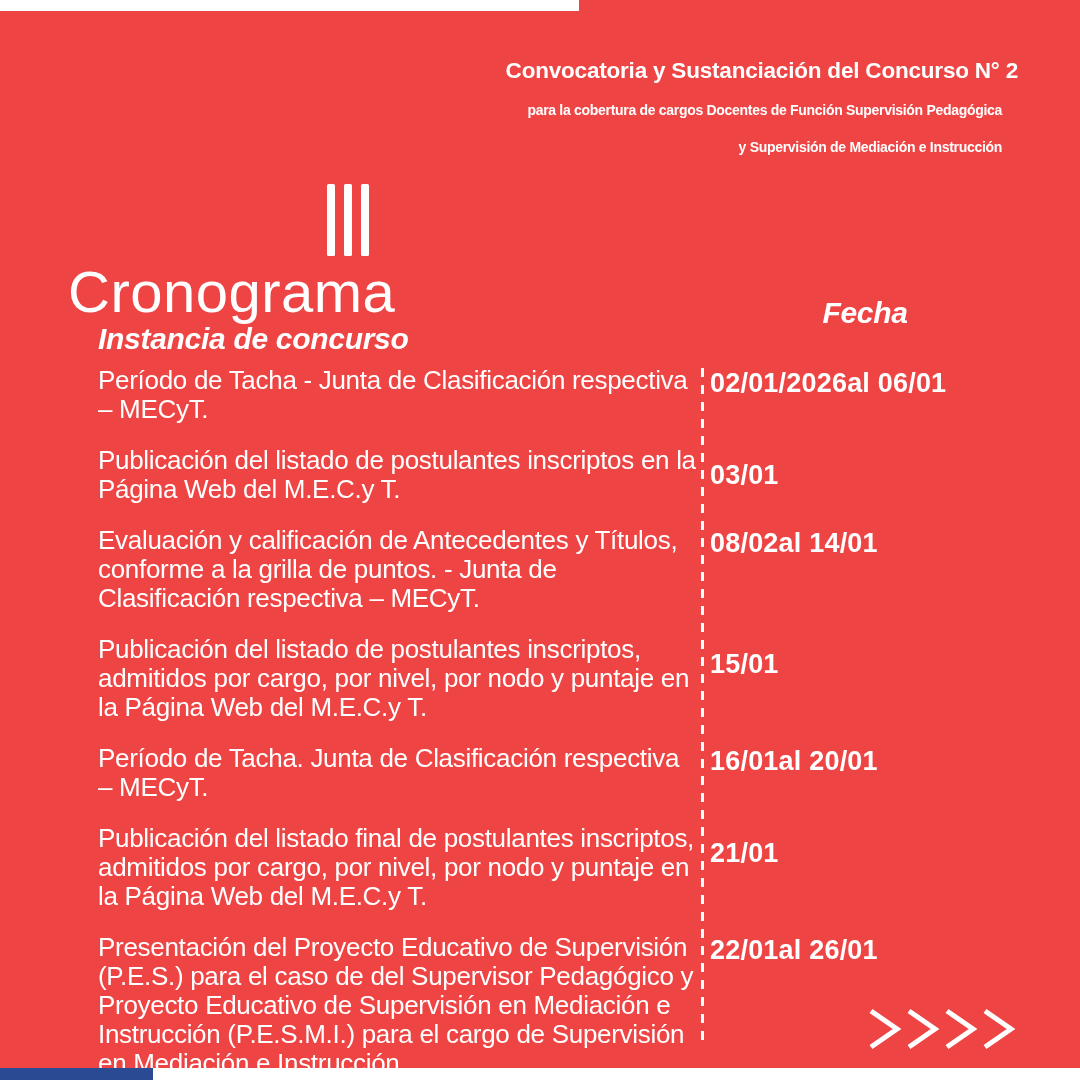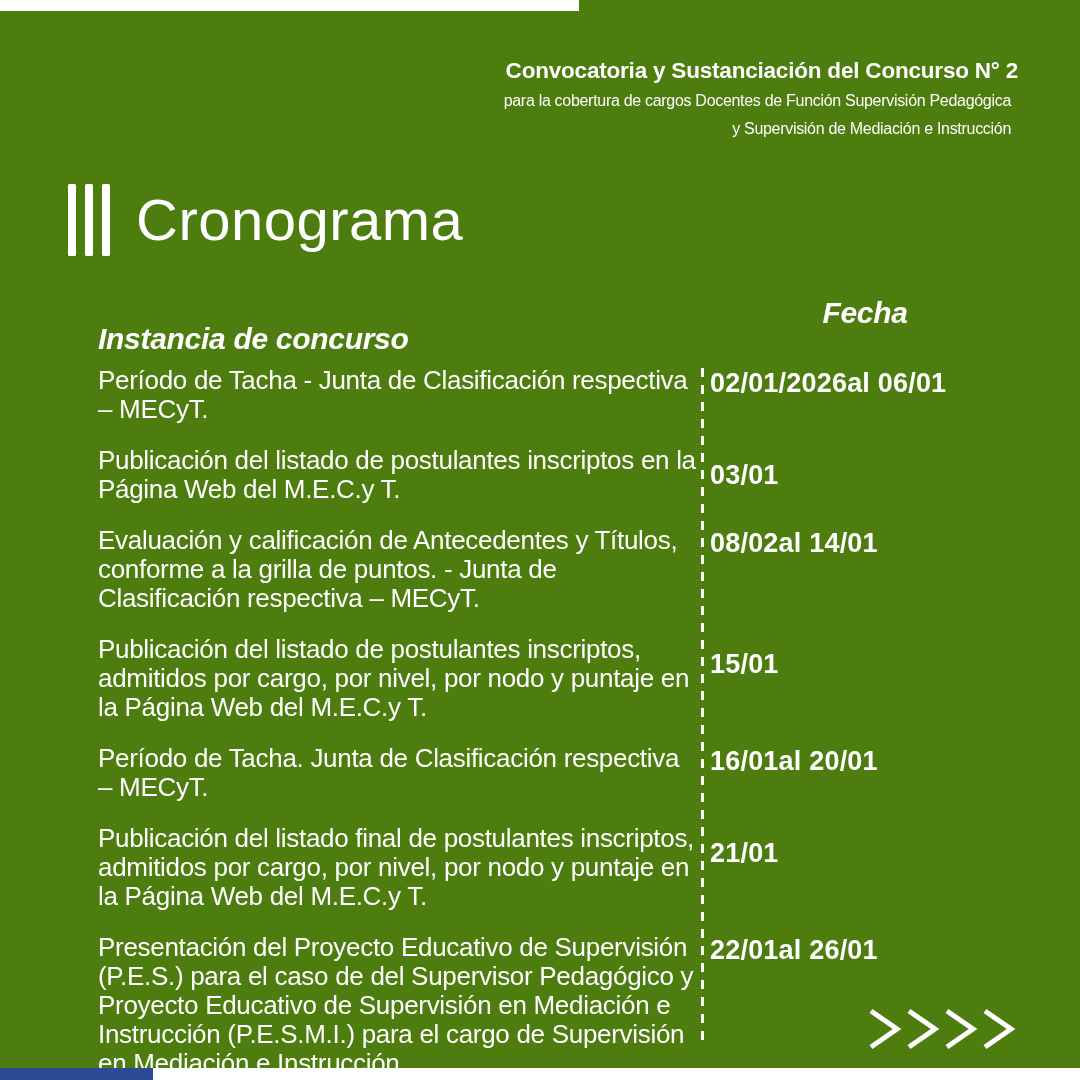--- a/index.html
+++ b/index.html
@@ -1,35 +1,35 @@
 <!DOCTYPE html>
 <html><head>
 <meta charset="utf-8">
 <style>
   html,body{margin:0;padding:0;}
   .canvas{
     position:relative;
     width:1080px;height:1080px;
-    background:#4d7c0f;
+    background:#ef4444;
     color:#ffffff;
     font-family:"Liberation Sans", sans-serif;
     overflow:hidden;
   }
   
   .top-strip{position:absolute;left:0;top:0;width:579px;height:11px;background:#ffffff;}
   .bottom-strip{position:absolute;left:153px;bottom:0;width:927px;height:12px;background:#ffffff;}
   .bottom-left-band{position:absolute;left:0;bottom:0;width:153px;height:12px;background:#2b4a94;}
 
   
   .header{position:absolute;top:58px;right:62px;text-align:right;}
   .header .h-title{font-size:22.5px;font-weight:700;letter-spacing:-0.2px;line-height:26px;margin:0;}
-  .header .h-sub{font-size:16px;font-weight:400;letter-spacing:-0.3px;line-height:20.5px;margin:7px;}
+  .header .h-sub{font-size:14px;font-weight:700;letter-spacing:-0.3px;line-height:20.5px;margin:16px;}
 
   
-  .section-title{position:absolute;left:68px;top:184px;display:flex;align-items:flex-end;}
+  .section-title{position:absolute;left:68px;top:184px;display:flex;align-items:flex-end;flex-direction:column;}
   .bars-icon{display:flex;gap:9px;margin-right:26px;}
   .bars-icon .bar{width:8px;height:72px;background:#ffffff;border-radius:1.5px;}
   .section-title h1{font-size:58px;font-weight:400;letter-spacing:0.5px;margin:0;line-height:72px;}
 
   
   .table-head{position:absolute;left:98px;top:296px;width:922px;display:flex;}
   .th{font-size:30px;font-weight:700;font-style:italic;letter-spacing:-0.3px;}
   .th-instancia{width:612px;margin-top:26px;}
   .th-fecha{width:310px;text-align:center;}
 

